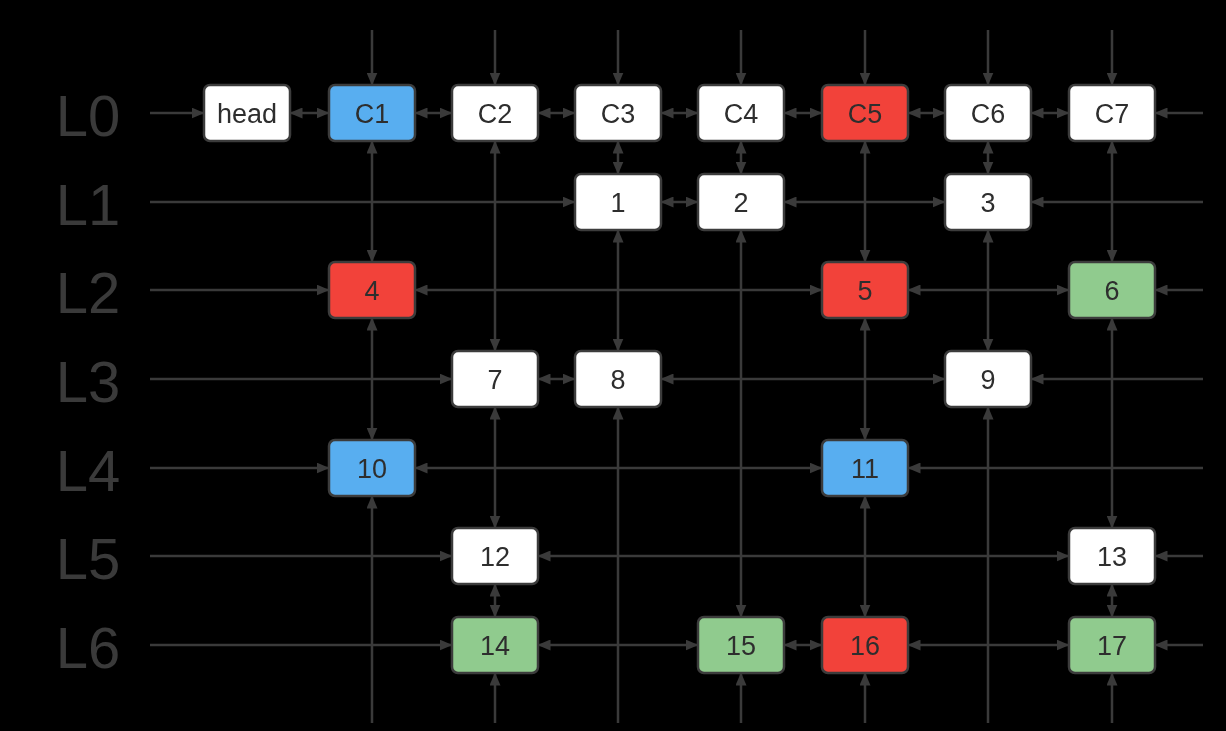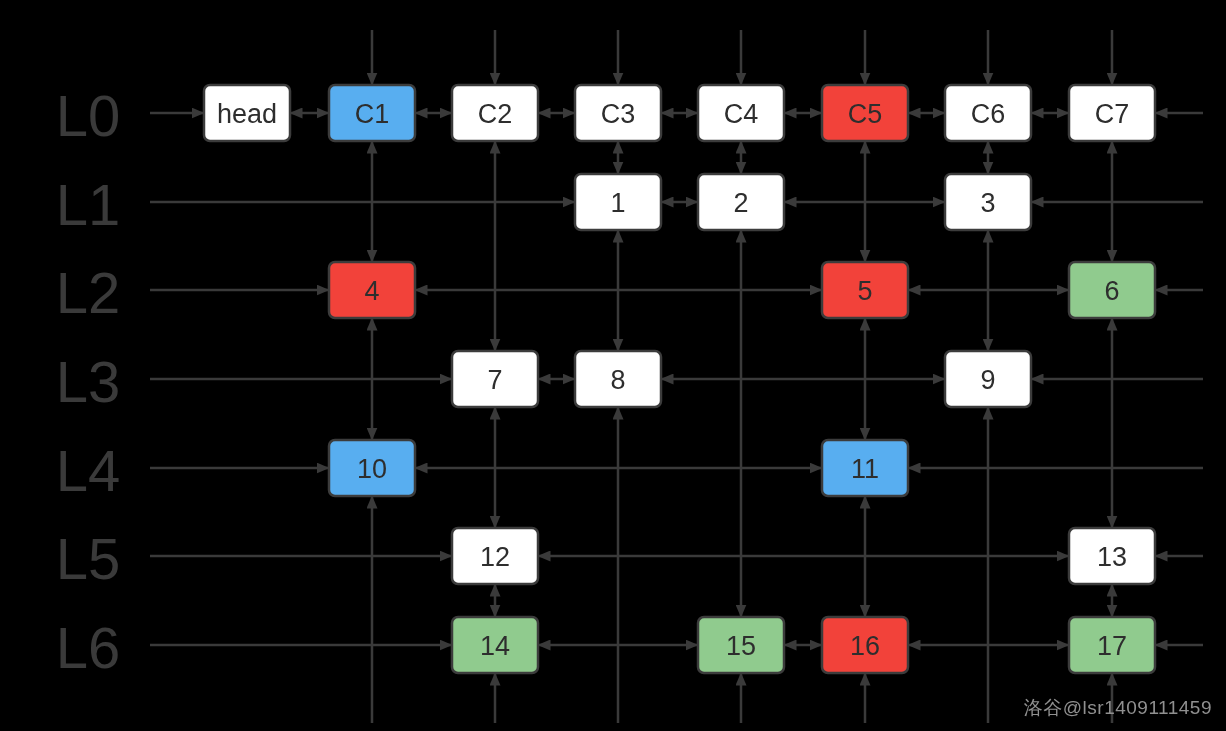--- a/index.html
+++ b/index.html
@@ -182,14 +182,13 @@
         <text x="1112" y="646" text-anchor="middle" dominant-baseline="central" fill="#2E2E2E" font-size="27">17</text>
       </g>
       <text x="88" y="115" text-anchor="middle" dominant-baseline="central" fill="#3A3A3A" font-size="58">L0</text>
       <text x="88" y="204" text-anchor="middle" dominant-baseline="central" fill="#3A3A3A" font-size="58">L1</text>
       <text x="88" y="292" text-anchor="middle" dominant-baseline="central" fill="#3A3A3A" font-size="58">L2</text>
       <text x="88" y="381" text-anchor="middle" dominant-baseline="central" fill="#3A3A3A" font-size="58">L3</text>
       <text x="88" y="470" text-anchor="middle" dominant-baseline="central" fill="#3A3A3A" font-size="58">L4</text>
       <text x="88" y="558" text-anchor="middle" dominant-baseline="central" fill="#3A3A3A" font-size="58">L5</text>
       <text x="88" y="647" text-anchor="middle" dominant-baseline="central" fill="#3A3A3A" font-size="58">L6</text>
     </svg>
-  <div class="watermark" style="color: rgb(144, 144, 144);">洛谷@lsr1409111459</div>
 </div>
 
 </body></html>

